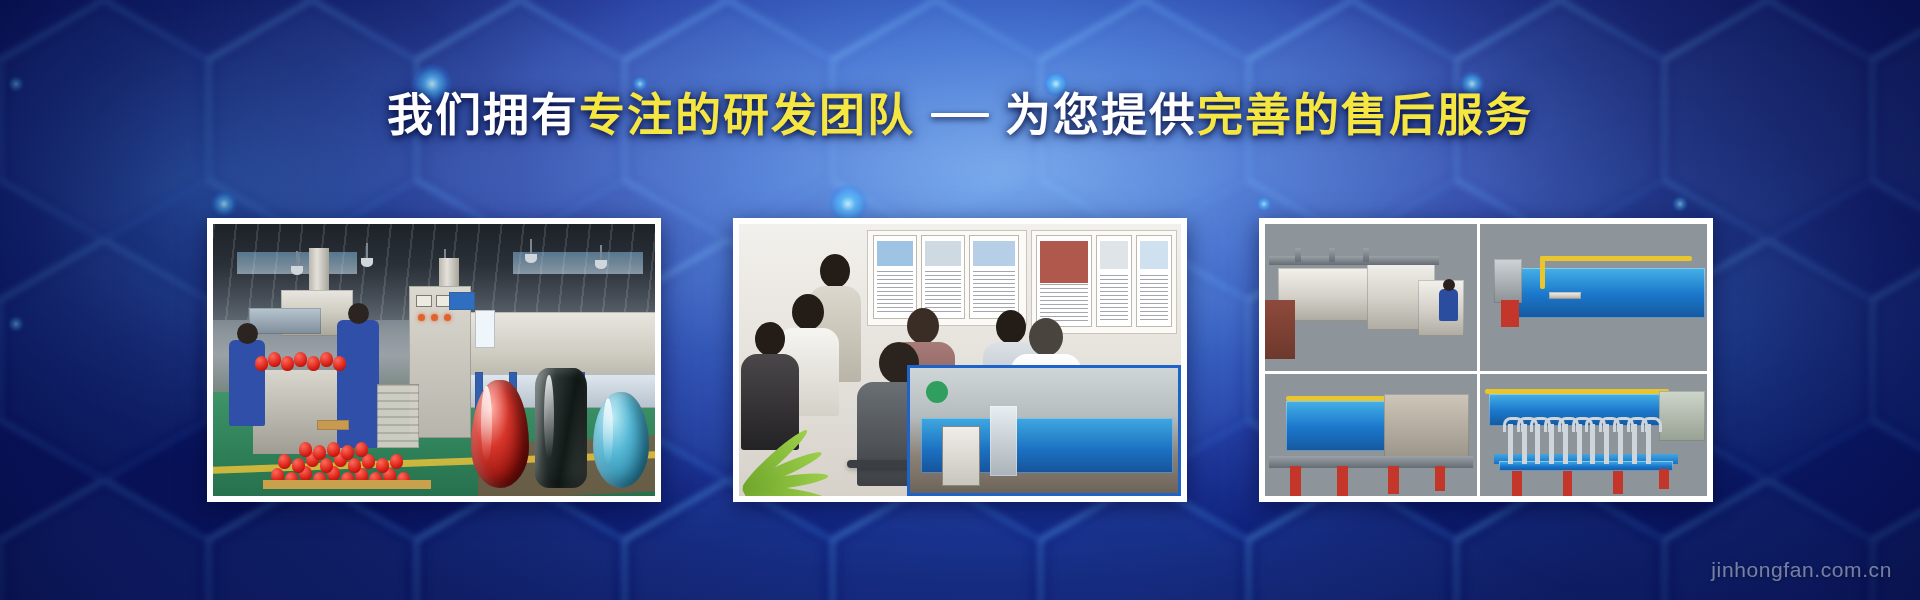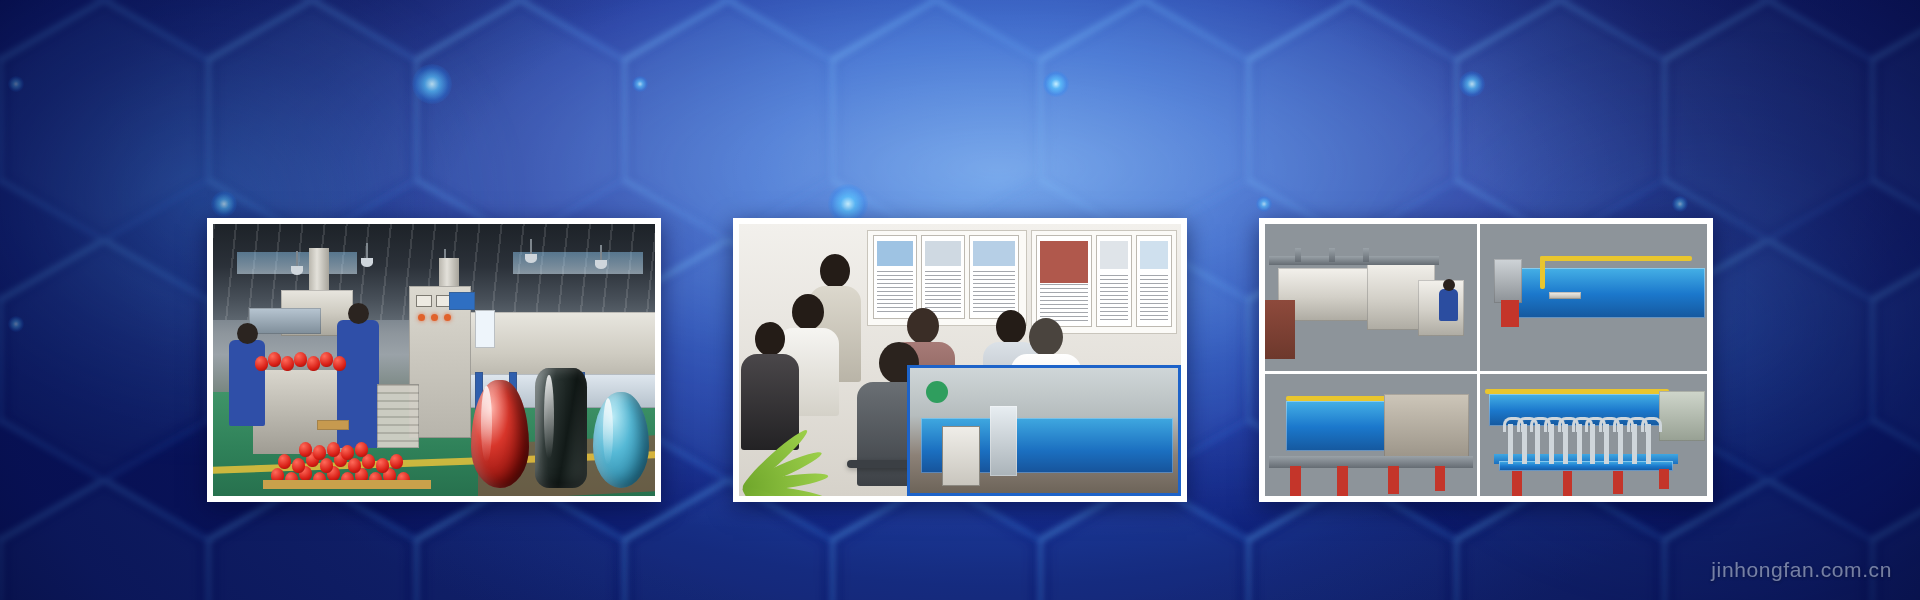--- a/index.html
+++ b/index.html
@@ -215,20 +215,25 @@
   <div class="node" style="left:1056px;top:84px;"></div>
   <div class="node sm" style="left:1264px;top:204px;"></div>
   <div class="node" style="left:1472px;top:84px;"></div>
   <div class="node sm" style="left:1680px;top:204px;"></div>
   <div class="node sm" style="left:1680px;top:444px;"></div>
   <div class="node sm" style="left:16px;top:84px;"></div>
   <div class="node sm" style="left:16px;top:324px;"></div>
 
   <div class="bg-vignette"></div>
 
+  <div class="headline-wrap">
+    <div class="headline">
+      <span class="hl-white">我们拥有</span><span class="hl-accent">专注的研发团队</span><span class="hl-dash"></span><span class="hl-white">为您提供</span><span class="hl-accent">完善的售后服务</span>
+    </div>
+  </div>
 
   <div class="photo-row">
 
     <div class="frame f1" title="工厂生产线 — 工人在烘干线旁作业，红色球形工件与玻璃花瓶展示">
       <div class="inner">
         <div class="p1-sky"></div>
         <div class="p1-roof"></div>
         <div class="p1-win" style="left:24px;width:120px;"></div>
         <div class="p1-win" style="left:300px;width:130px;"></div>
         <div class="p1-lamp" style="left:78px;top:42px;"></div>

